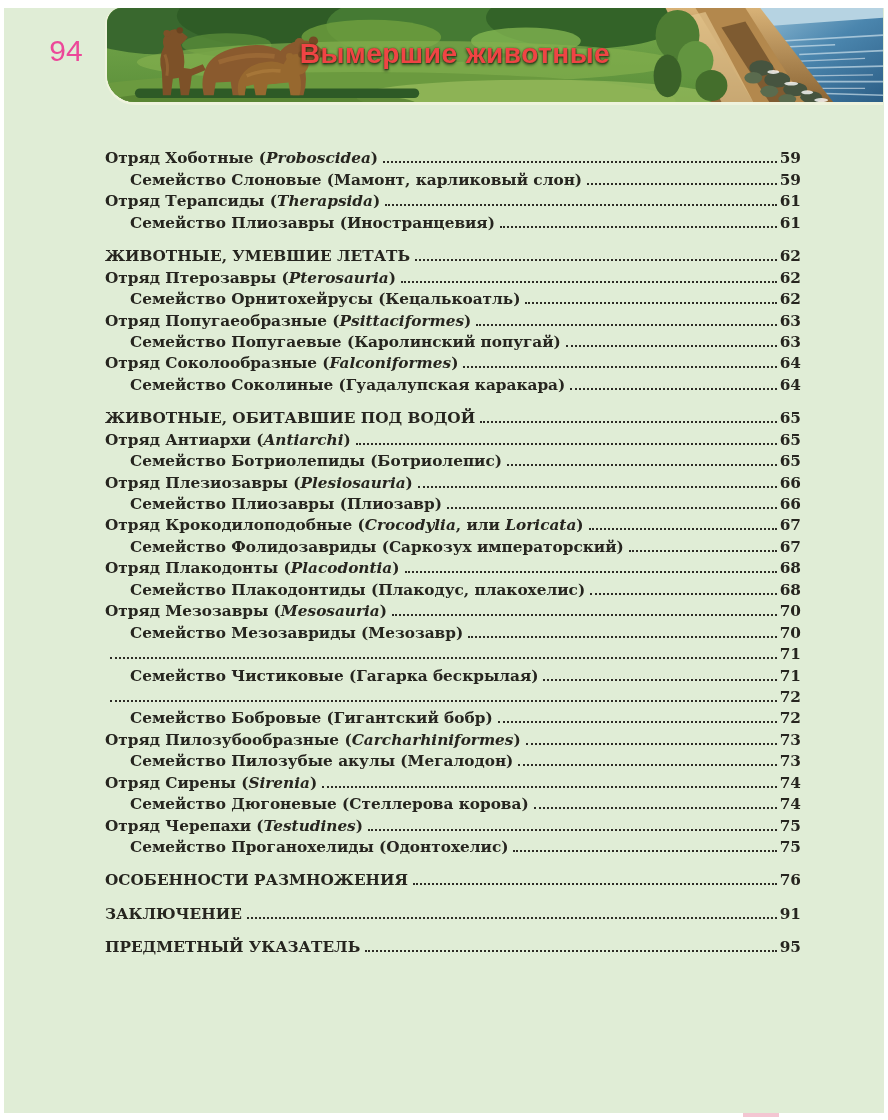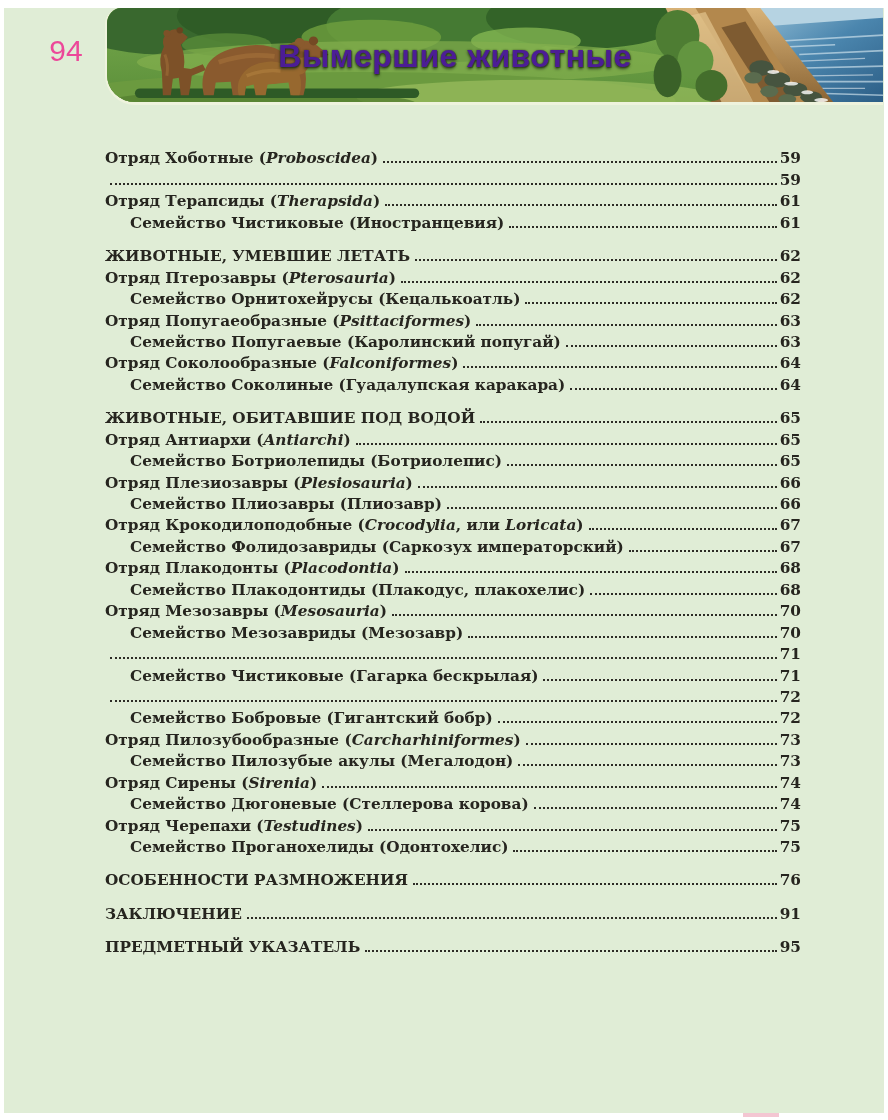--- a/index.html
+++ b/index.html
@@ -14,22 +14,22 @@
   }
   .banner{
     position:absolute;left:105px;top:8px;width:778px;height:97px;
     border-radius:16px 0 0 30px;overflow:hidden;
     border-left:2px solid #eef3dd;border-bottom:3px solid #eef3dd;
     box-sizing:border-box;background:#5b8f3a;
   }
   .banner svg{display:block;width:100%;height:100%;}
   .banner-title{
     position:absolute;left:155px;top:38px;width:600px;text-align:center;
-    font-family:"Liberation Sans",sans-serif;font-weight:bold;font-size:32px;
-    color:#4c1d95;letter-spacing:.5px;
+    font-family:"Liberation Sans",sans-serif;font-weight:bold;font-size:28px;
+    color:#ef4444;letter-spacing:.5px;
     text-shadow:0 2px 3px rgba(34,48,22,.8),0 0 2px rgba(34,48,22,.65),1px 1px 0 rgba(34,48,22,.4);
     pointer-events:none;
   }
   .toc{
     position:absolute;left:105px;top:146px;width:696px;
     color:#26251f;font-size:15.3px;font-weight:bold;
   }
   .toc-row{display:flex;align-items:flex-end;height:21.45px;}
   .toc-row.gap{margin-top:12px;}
   .toc-label{white-space:nowrap;}
@@ -149,30 +149,31 @@
 <div class="banner-title">Вымершие животные</div>
 
 <div class="toc">
   <div>
       <div class="toc-row order">
         <span class="toc-label"><span>Отряд Хоботные (</span><span class="lat">Proboscidea</span><span>)</span></span>
         <span class="toc-dots"></span>
         <span class="toc-page">59</span>
       </div>
       <div class="toc-row family">
+        <span class="toc-label"><span>Семейство Слоновые (Мамонт, карликовый слон)</span></span>
         <span class="toc-dots"></span>
         <span class="toc-page">59</span>
       </div>
       <div class="toc-row order">
         <span class="toc-label"><span>Отряд Терапсиды (</span><span class="lat">Therapsida</span><span>)</span></span>
         <span class="toc-dots"></span>
         <span class="toc-page">61</span>
       </div>
       <div class="toc-row family">
-        <span class="toc-label"><span>Семейство Чистиковые (Иностранцевия)</span></span>
+        <span class="toc-label"><span>Семейство Плиозавры (Иностранцевия)</span></span>
         <span class="toc-dots"></span>
         <span class="toc-page">61</span>
       </div>
       <div class="toc-row section gap">
         <span class="toc-label"><span>ЖИВОТНЫЕ, УМЕВШИЕ ЛЕТАТЬ</span></span>
         <span class="toc-dots"></span>
         <span class="toc-page">62</span>
       </div>
       <div class="toc-row order">
         <span class="toc-label"><span>Отряд Птерозавры (</span><span class="lat">Pterosauria</span><span>)</span></span>

